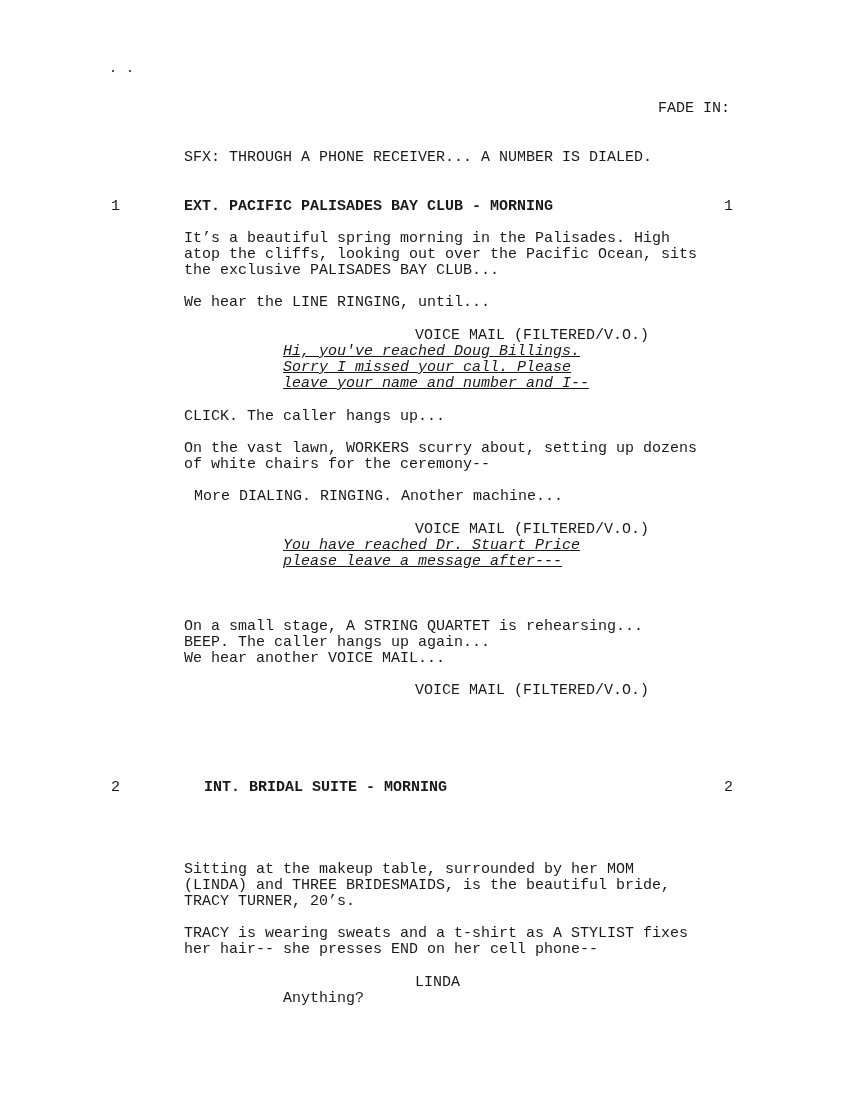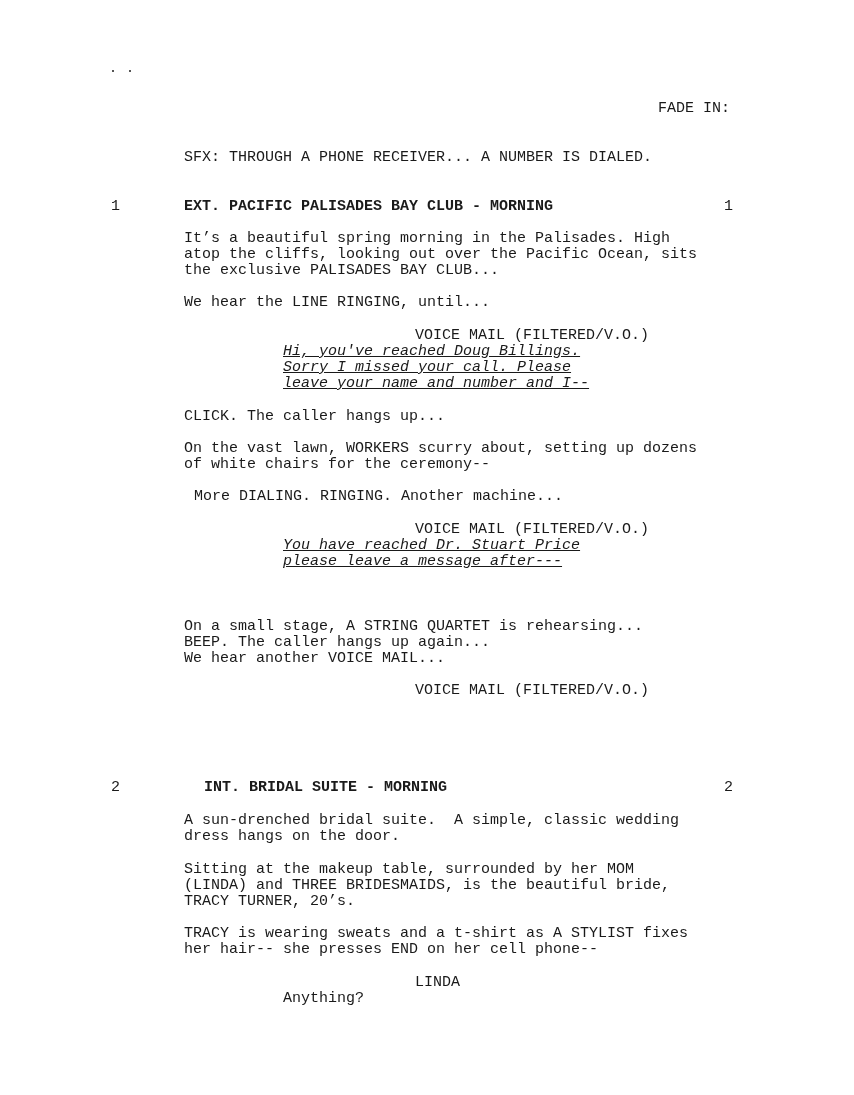--- a/index.html
+++ b/index.html
@@ -73,22 +73,20 @@
   <div class="block" style="top:587px;margin-top:48px;">BEEP. The caller hangs up again...</div>
   <div class="block" style="top:619px;">On a small stage, A STRING QUARTET is rehearsing...</div>
   <div class="block" style="top:651px;">We hear another VOICE MAIL...</div>
 
   <div class="char-name" style="top:683px;">VOICE MAIL (FILTERED/V.O.)</div>
 
   <div class="scene-num" style="left:111px; top:780px;">2</div>
   <div class="block bold" style="top:780px;margin-left:20px;">INT. BRIDAL SUITE - MORNING</div>
   <div class="scene-num" style="left:724px; top:780px;">2</div>
 
-  <div class="block" style="top:813px;">A sun-drenched bridal suite.  A simple, classic wedding
-dress hangs on the door.</div>
   <div class="block" style="top:862px;">Sitting at the makeup table, surrounded by her MOM
 (LINDA) and THREE BRIDESMAIDS, is the beautiful bride,
 TRACY TURNER, 20’s.</div>
   <div class="block" style="top:926px;">TRACY is wearing sweats and a t-shirt as A STYLIST fixes
 her hair-- she presses END on her cell phone--</div>
 
   <div class="char-name" style="top:975px;text-align:right;">LINDA</div>
   <div class="dialogue" style="top:991px;">Anything?</div>
 
 </div>

